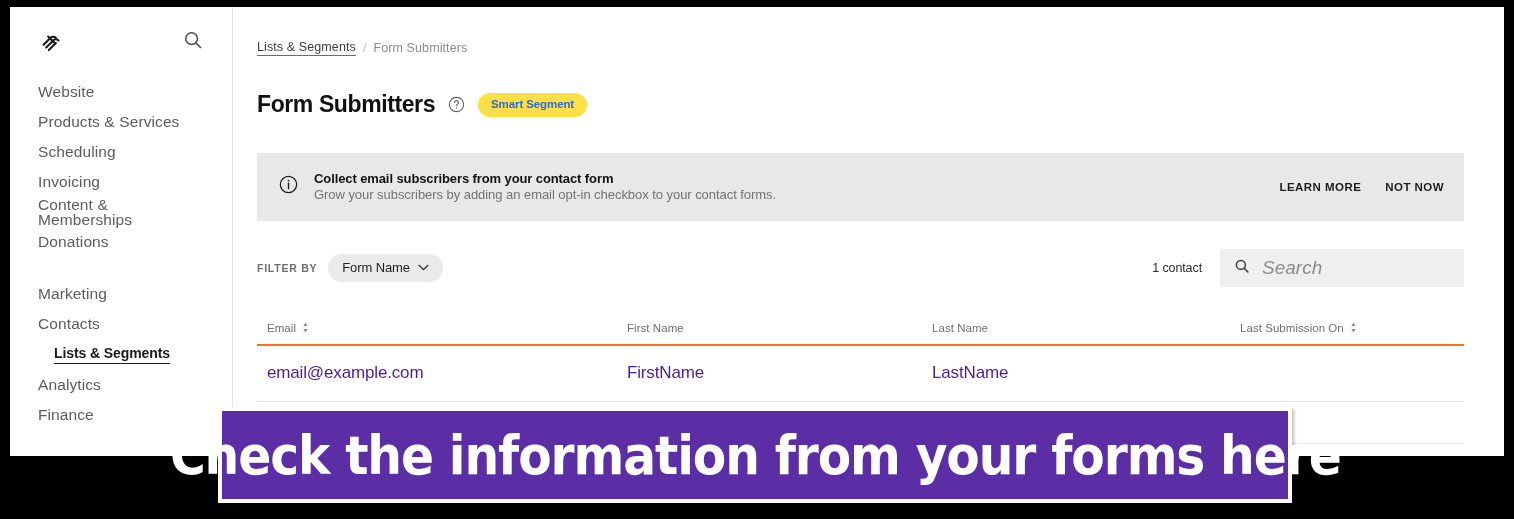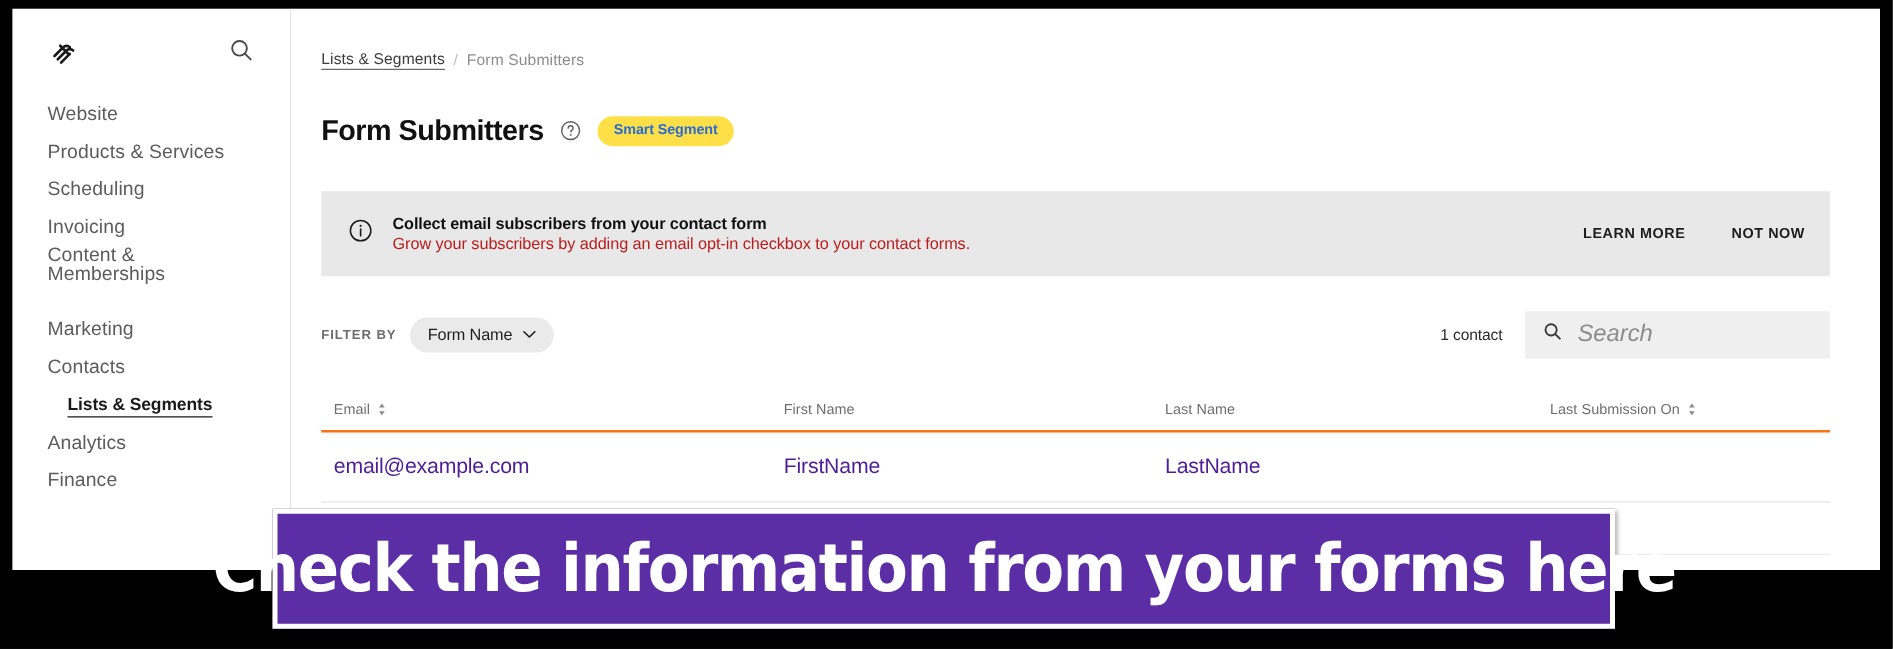--- a/index.html
+++ b/index.html
@@ -177,28 +177,28 @@
   .notice-text { flex: 1; }
   .notice-title {
     font-size: 13px;
     font-weight: 700;
     color: #111111;
     letter-spacing: -0.1px;
     line-height: 1.2;
   }
   .notice-sub {
     font-size: 13px;
-    color: #b91c1c;
+    color: #737373;
     line-height: 1.2;
     letter-spacing: -0.05px;
   }
   .notice-actions {
     display: flex;
     align-items: center;
-    gap: 37px;
+    gap: 24px;
     margin-left: 20px;
   }
   .notice-btn {
     font-size: 11.5px;
     font-weight: 700;
     color: #1d1d1d;
     letter-spacing: 0.45px;
     cursor: pointer;
     white-space: nowrap;
   }
@@ -378,20 +378,23 @@
           <span>Products &amp; Services</span>
         </div>
         <div class="nav-item">
           <span>Scheduling</span>
         </div>
         <div class="nav-item">
           <span>Invoicing</span>
         </div>
         <div class="nav-item">
           <span>Content &amp; Memberships</span>
+        </div>
+        <div class="nav-item">
+          <span>Donations</span>
         </div>
       </div>
 
       <div class="nav-group second">
         <div class="nav-item">
           <span>Marketing</span>
         </div>
         <div class="nav-item active-parent">
           <span>Contacts</span>
         </div>

